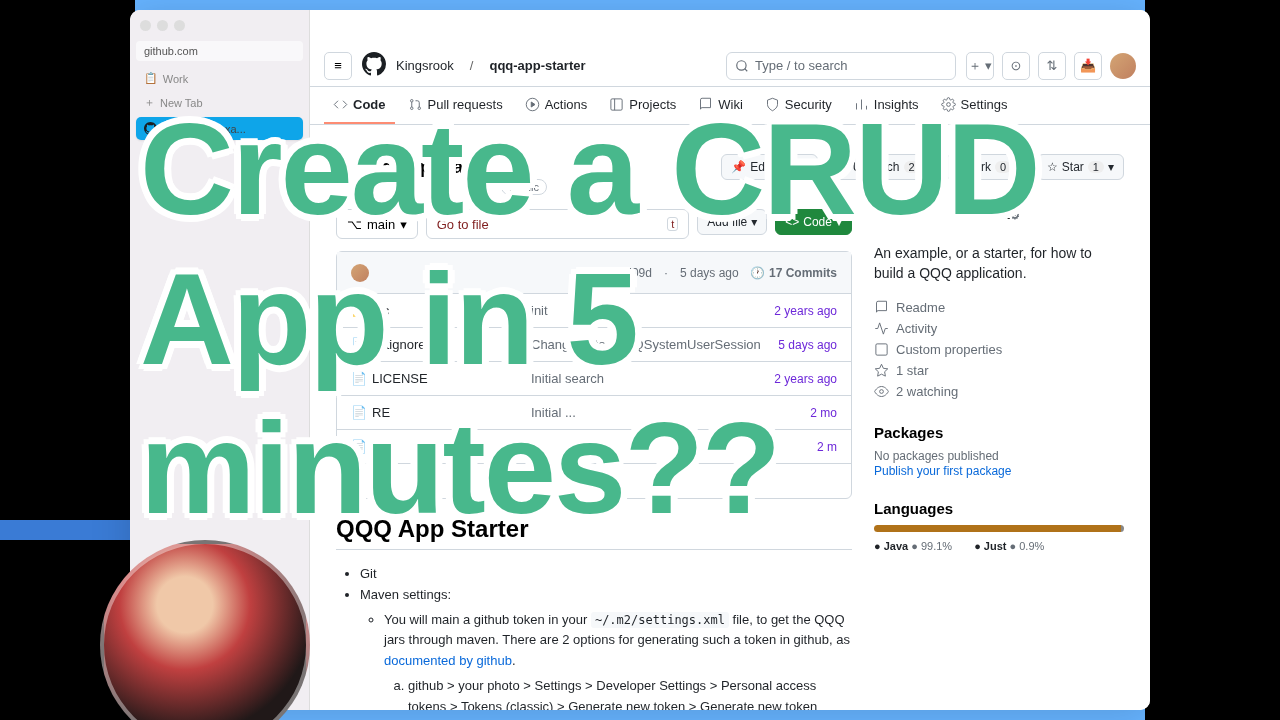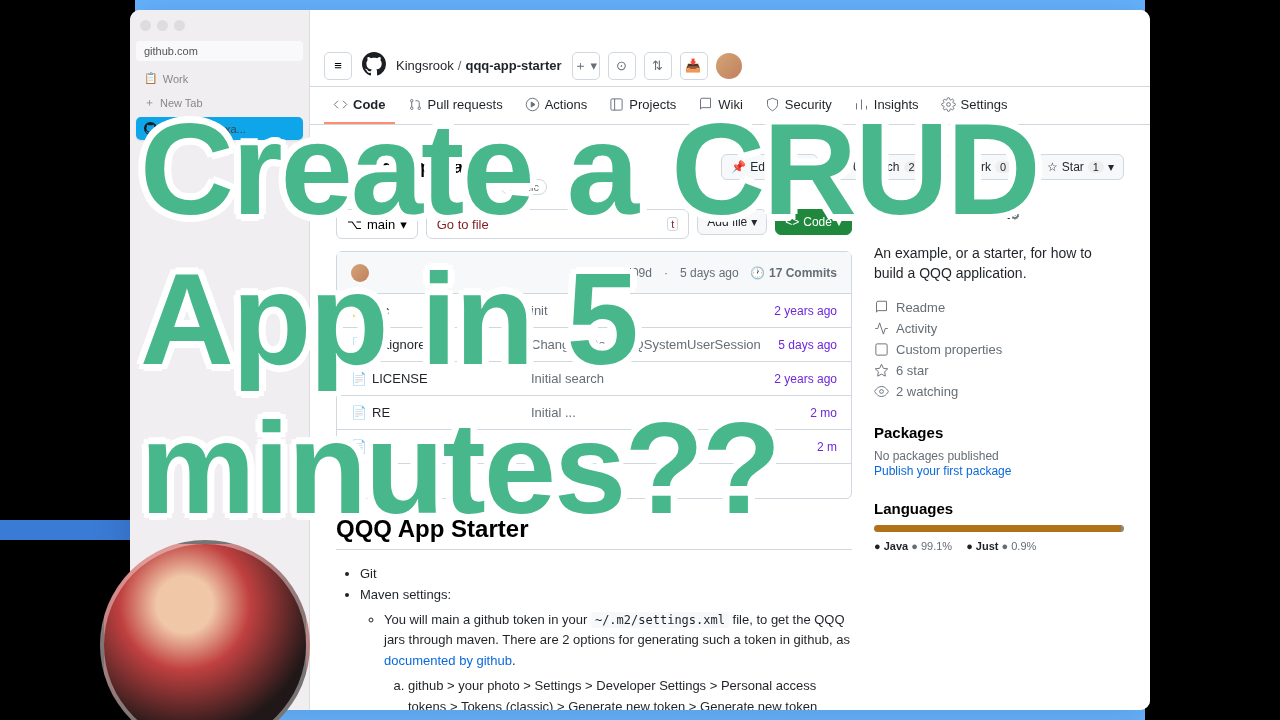--- a/index.html
+++ b/index.html
@@ -15,21 +15,21 @@
 .side-url { background:rgba(255,255,255,0.6); border-radius:4px; padding:4px 8px; margin:6px 0; font-size:11px; color:#555;}
 .side-item { padding:5px 8px; font-size:11px; color:#888; display:flex; align-items:center; gap:5px;}
 .side-tab { background:#0ea5e9; border-radius:5px; padding:5px 8px; margin:2px 0; font-size:11px; color:#444; display:flex; align-items:center; gap:5px; box-shadow:0 1px 2px rgba(0,0,0,0.08);}
 .side-tab svg { width:13px; height:13px;}
 .toolbar { position:absolute; left:180px; top:0; right:0; height:35px; display:flex; align-items:center; padding:0 10px; gap:12px; color:#888;}
 .toolbar svg { width:14px; height:14px; stroke:#888;}
 .main { flex:1; background:#fff; overflow:hidden; position:relative;}
 .gh-head { height:42px; border-bottom:1px solid #d0d7de; display:flex; align-items:center; padding:0 14px; gap:10px; font-size:13px;}
 .gh-head .ham { width:28px; height:28px; border:1px solid #d0d7de; border-radius:5px; display:flex; align-items:center; justify-content:center;}
 .gh-logo svg { width:24px; height:24px;}
-.crumb { display:flex; gap:4px; color:#1f2328;}
+.crumb { display:flex; gap:16px; color:#1f2328;}
 .crumb .sep { color:#666;}
 .crumb .repo { font-weight:600;}
 .gh-search { margin-left:auto; border:1px solid #d0d7de; border-radius:6px; height:28px; width:230px; display:flex; align-items:center; padding:0 8px; gap:6px; color:#656d76; font-size:13px;}
 .kbd { border:1px solid #d0d7de; border-radius:3px; padding:0 3px; font-size:11px;}
 .head-icons { display:flex; gap:8px; align-items:center;}
 .hicon { width:28px; height:28px; border:1px solid #d0d7de; border-radius:5px; display:flex; align-items:center; justify-content:center; color:#656d76;}
 .avatar { width:26px; height:26px; border-radius:50%; background:linear-gradient(135deg,#d4a574,#c08060);}
 .gh-nav { height:38px; border-bottom:1px solid #d0d7de; display:flex; align-items:center; padding:0 14px; gap:4px; font-size:13px;}
 .nav-item { display:flex; align-items:center; gap:5px; padding:0 9px; height:36px; color:#1f2328; border-bottom:2px solid transparent;}
 .nav-item.active { border-bottom-color:#fd8c73; font-weight:600;}
@@ -61,21 +61,21 @@
 .about-head { font-weight:600; font-size:11px; margin-bottom:22px; display:flex; justify-content:center;}
 .about-desc { font-size:14px; color:#1f2328; margin-bottom:14px; line-height:1.4;}
 .about-list { list-style:none; font-size:13px;}
 .about-list li { padding:3px 0; color:#656d76; display:flex; gap:7px; align-items:center;}
 .about-list svg { width:15px; height:15px; stroke:#656d76; fill:none; stroke-width:1.5;}
 .side-section { margin-top:22px;}
 .side-section h3 { font-size:15px; font-weight:600; margin-bottom:8px;}
 .side-section .sub { font-size:12px; color:#656d76;}
 .side-section .link { font-size:12px; color:#0969da;}
 .lang-bar { height:7px; border-radius:4px; background:linear-gradient(90deg, #b07219 99%, #888 99%); margin:8px 0;}
-.lang-row { font-size:11px; display:flex; gap:14px;}
+.lang-row { font-size:11px; display:flex; gap:22px;}
 .lang-row span::before { content:"● "; }
 .readme-body { font-size:13px; color:#1f2328; line-height:1.6;}
 .readme-body ul, .readme-body ol { margin-left:24px; margin-top:4px;}
 .readme-body code { background:#f6f8fa; padding:1px 4px; border-radius:3px; font-family:ui-monospace,monospace; font-size:12px;}
 .readme-body a { color:#0969da;text-align:right;}
 .overlay-text { position:absolute; left:140px; top:95px; font-size:130px; font-weight:700; line-height:1.15; color:#48b88c; pointer-events:none; text-shadow:-5px -5px 0 #fff,5px -5px 0 #fff,-5px 5px 0 #fff,5px 5px 0 #fff,-7px 0 0 #fff,7px 0 0 #fff,0 -7px 0 #fff,0 7px 0 #fff; letter-spacing:-2px;}
 </style>
 </head>
 <body>
 
@@ -126,20 +126,27 @@
       <span class="gh-logo">
         <svg viewBox="0 0 16 16">
             <path fill="#1b1f23" d="M8 0C3.58 0 0 3.58 0 8c0 3.54 2.29 6.53 5.47 7.59.4.07.55-.17.55-.38v-1.34c-2.23.48-2.69-1.07-2.69-1.07-.36-.93-.89-1.18-.89-1.18-.73-.5.05-.49.05-.49.8.06 1.23.83 1.23.83.72 1.23 1.88.87 2.34.67.07-.52.28-.87.51-1.07-1.78-.2-3.64-.89-3.64-3.95 0-.87.31-1.59.82-2.15-.08-.2-.36-1.02.08-2.12 0 0 .67-.21 2.2.82.64-.18 1.32-.27 2-.27s1.36.09 2 .27c1.53-1.04 2.2-.82 2.2-.82.44 1.1.16 1.92.08 2.12.51.56.82 1.27.82 2.15 0 3.07-1.87 3.75-3.65 3.95.29.25.54.73.54 1.48v2.2c0 .21.15.46.55.38A8.013 8.013 0 0016 8c0-4.42-3.58-8-8-8z"></path>
           </svg>
       </span>
       <div class="crumb">
         <a>Kingsrook</a>
         <span class="sep">/</span>
         <a class="repo">qqq-app-starter</a>
       </div>
+      <div class="gh-search">
+        <svg width="14" height="14" viewBox="0 0 24 24" fill="none" stroke="#656d76" stroke-width="2">
+            <circle cx="11" cy="11" r="8"></circle>
+            <line x1="21" y1="21" x2="16.65" y2="16.65"></line>
+          </svg>
+        <span style="flex:1">Type / to search</span>
+      </div>
       <div class="head-icons">
         <div class="hicon">＋ ▾</div>
         <div class="hicon">⊙</div>
         <div class="hicon">⇅</div>
         <div class="hicon">📥</div>
         <div class="avatar"></div>
       </div>
     </div>
 
     <div class="gh-nav">
@@ -308,21 +315,21 @@
           <li>
               <svg viewBox="0 0 24 24">
                 <rect x="3" y="3" width="18" height="18" rx="2"></rect>
               </svg>
               <span>Custom properties</span>
             </li>
           <li>
               <svg viewBox="0 0 24 24">
                 <polygon points="12 2 15 8.5 22 9.3 17 14 18.2 21 12 17.8 5.8 21 7 14 2 9.3 9 8.5"></polygon>
               </svg>
-              <span>6 star</span>
+              <span>1 star</span>
             </li>
           <li>
               <svg viewBox="0 0 24 24">
                 <path d="M1 12s4-8 11-8 11 8 11 8-4 8-11 8-11-8-11-8z"></path>
                 <circle cx="12" cy="12" r="3"></circle>
               </svg>
               <span>2 watching</span>
             </li>
         </ul>
         <div class="side-section">

